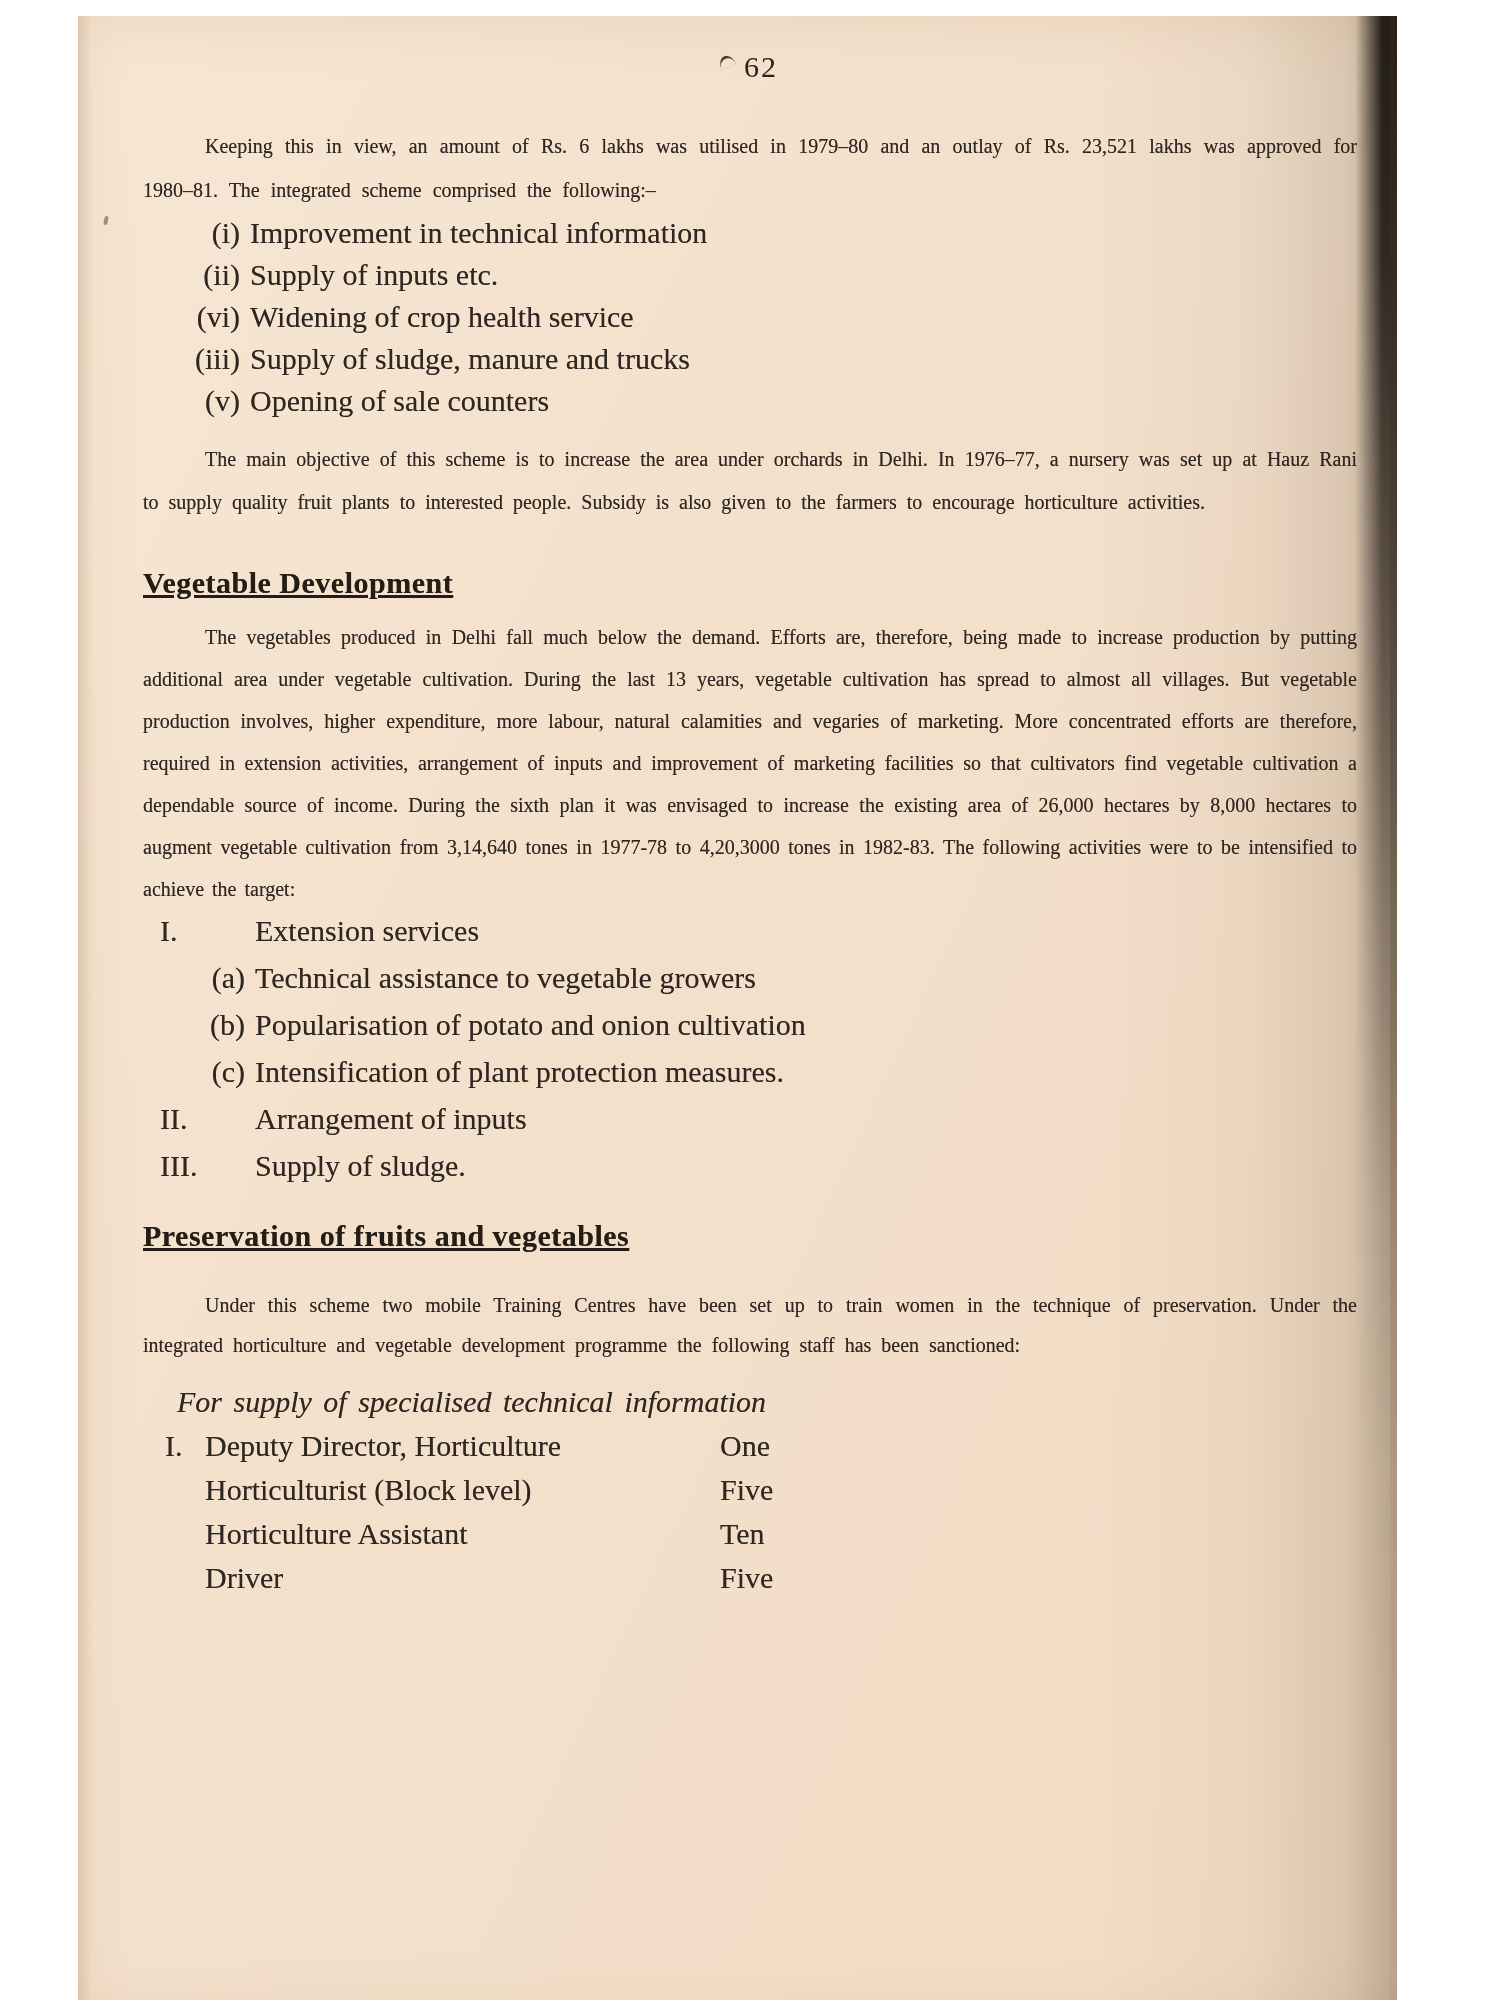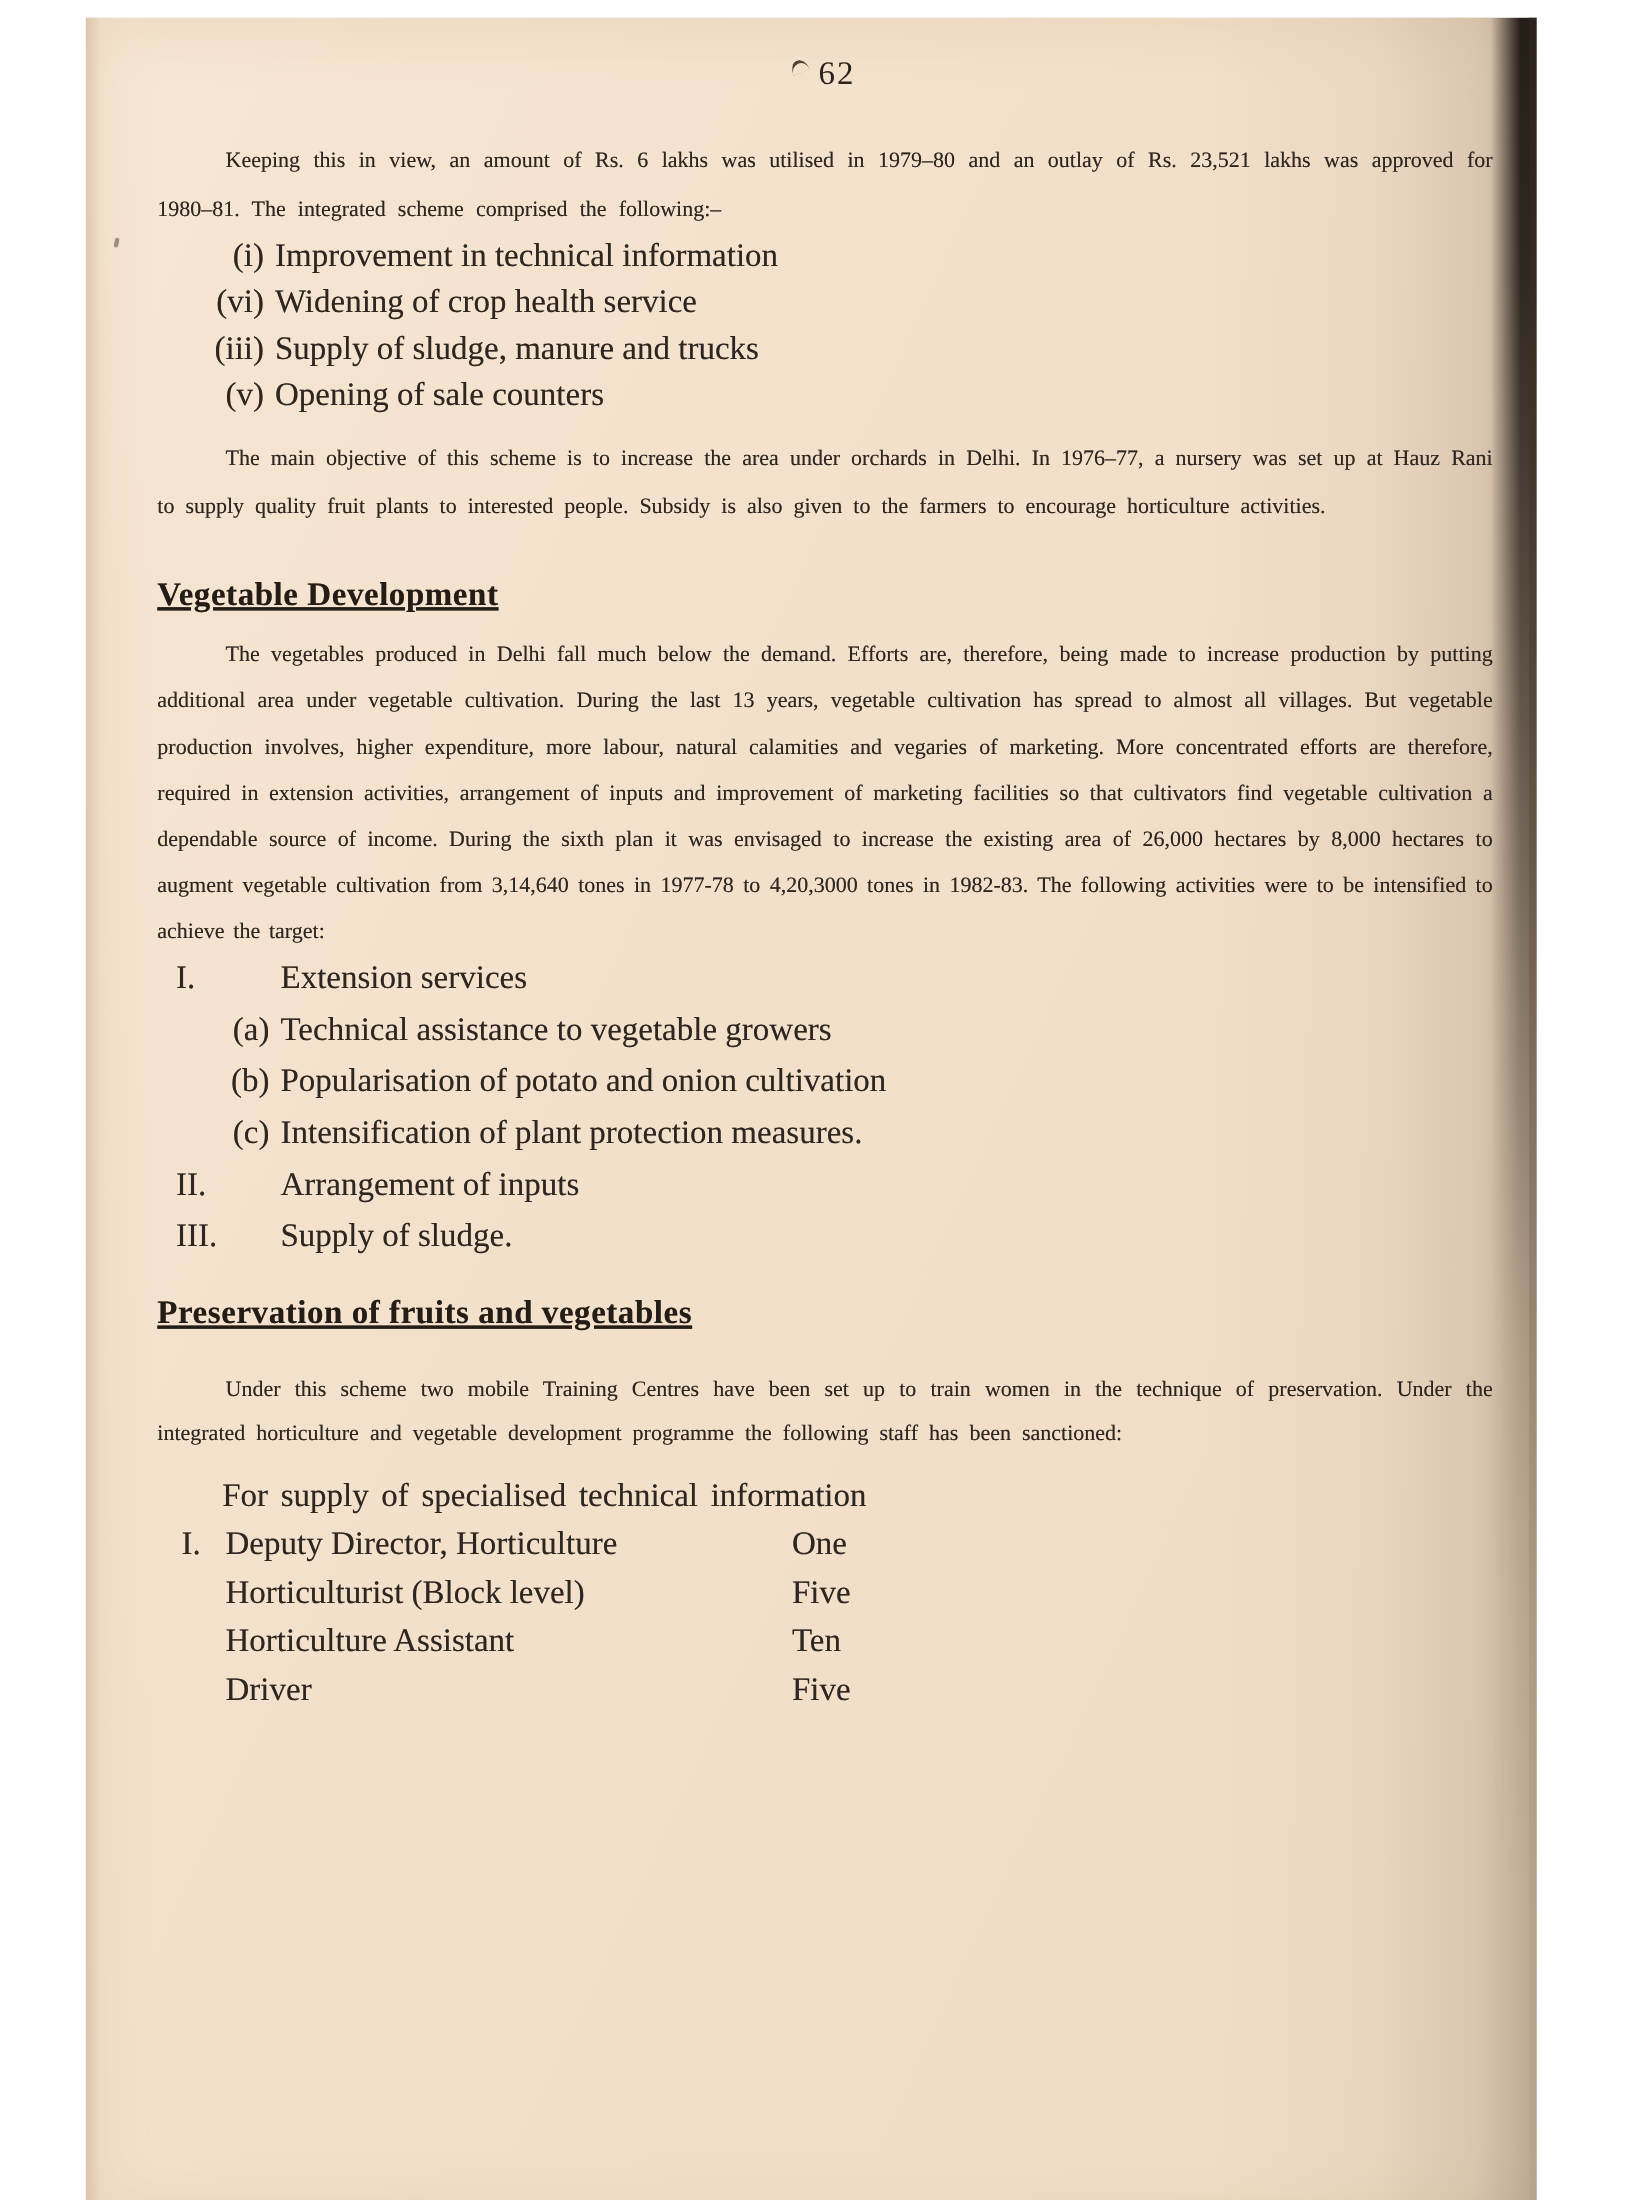--- a/index.html
+++ b/index.html
@@ -171,25 +171,26 @@
   }
   .activities .marker {
     flex: none;
     width: 112px;
     box-sizing: border-box;
   }
   .activities .marker.roman { padding-left: 17px; }
   .activities .marker.letter { text-align: right; padding-right: 10px; }
   .staff-intro {
     margin-top: 16px;
-    margin-left: 59px;
+    margin-left: 34px;
     font-size: 30px;
     line-height: 42px;
     word-spacing: 4px;
     text-shadow: 0 0 0.6px rgba(46,38,32,0.55);
+    font-style: italic;
   }
   .staff-table { margin-top: 8px; }
   .staff-table .row {
     display: flex;
     font-size: 30px;
     line-height: 30px;
     margin-bottom: 14px;
     text-shadow: 0 0 0.6px rgba(46,38,32,0.55);
   }
   .staff-table .marker {
@@ -213,20 +214,24 @@
     <div class="content">
 
       <div class="page-number"><span class="scratch-mark"></span><span>62</span></div>
 
       <p class="para para1">Keeping this in view, an amount of Rs. 6 lakhs was utilised in 1979–80 and an outlay of Rs. 23,521 lakhs was approved for 1980–81.  The integrated scheme comprised the following:–</p>
 
       <ul class="plain scheme-list">
         <li class="row">
           <span class="marker">(i)</span>
           <span class="text">Improvement in technical information</span>
+        </li>
+        <li class="row">
+          <span class="marker">(ii)</span>
+          <span class="text">Supply of inputs etc.</span>
         </li>
         <li class="row">
           <span class="marker">(vi)</span>
           <span class="text">Widening of crop health service</span>
         </li>
         <li class="row">
           <span class="marker">(iii)</span>
           <span class="text">Supply of sludge, manure and trucks</span>
         </li>
         <li class="row">

